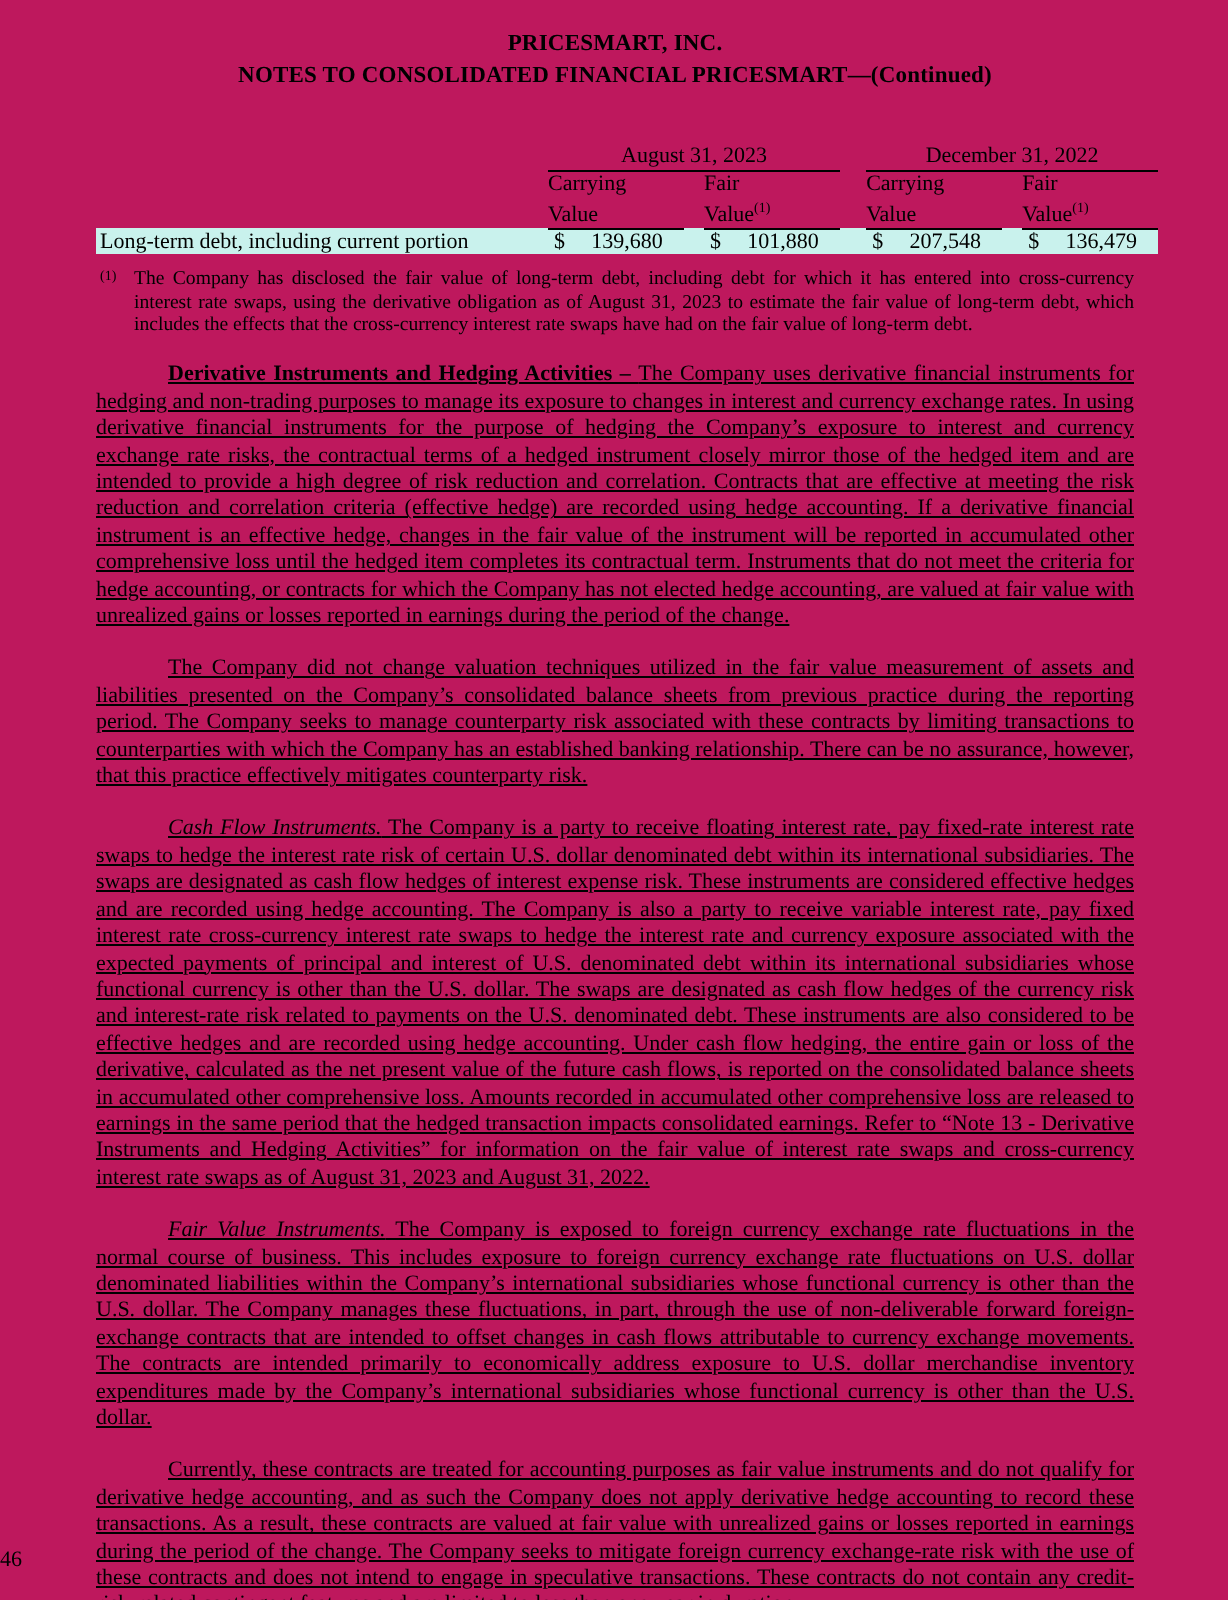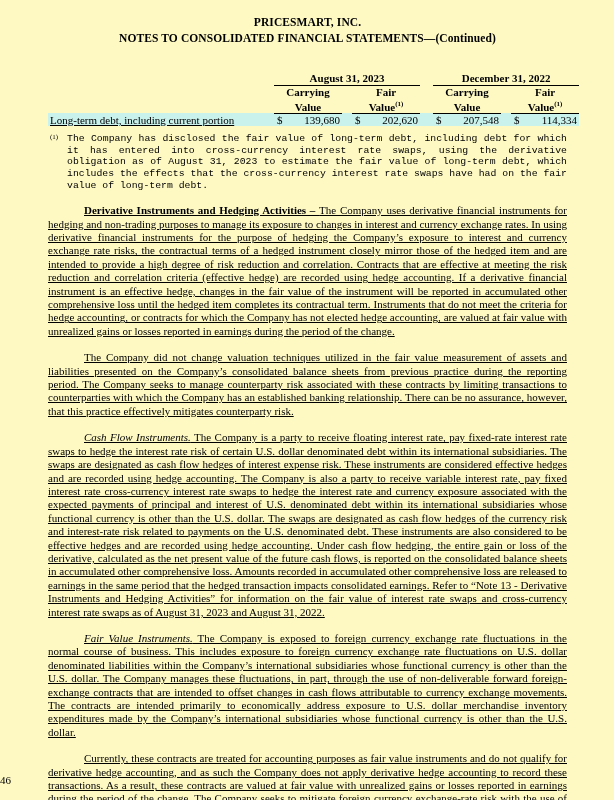--- a/index.html
+++ b/index.html
@@ -2,72 +2,72 @@
 <html style="--highlight-row: #c9f2ed; --rule: #000000;"><head>
 <meta charset="utf-8">
 <style>
   html, body { margin: 0; padding: 0; background: #ffffff; }
   .page {
     position: relative;
     width: 614px;
     height: 800px;
     box-sizing: border-box;
     padding: 14px 47px 0 48px;
-    background: #fef9c3;
+    background: #be185d;
     color: #000000;
     font-family: "Liberation Serif", "DejaVu Serif", serif;
     overflow: hidden;
   }
   .title-block { text-align: center; }
   .title-line { font-weight: bold; font-size: 11.5px; line-height: 16px; letter-spacing: 0.1px; }
 
   table.fin-table {
     width: 100%;
     border-collapse: collapse;
     margin-top: 26px;
     font-size: 11px;
     table-layout: fixed;
   }
   table.fin-table td { padding: 0; vertical-align: bottom; }
   .grp-title {
-    font-weight: bold;
+    font-weight: normal;
     text-align: center;
     border-bottom: 1px solid var(--rule, #000);
     padding-bottom: 2px;
     line-height: 13px;
   }
   .sub-hdr {
-    font-weight: bold;
-    text-align: center;
+    font-weight: normal;
+    text-align: left;
     border-bottom: 1px solid var(--rule, #000);
     padding: 3px 0 2px 0;
     line-height: 12px;
   }
   .sub-hdr sup, .fair-sup { font-size: 7px; }
   .data-row td { background: var(--highlight-row, #c9f2ed); padding: 3px 0 3px 0; line-height: 12px; }
-  .row-label { text-align: left; padding-left: 2px !important; text-decoration: underline; }
+  .row-label { text-align: left; padding-left: 2px !important; }
   .cur { text-align: left; padding-left: 3px !important; }
-  .val { text-align: right; padding-right: 2px !important; }
+  .val { text-align: center; padding-right: 2px !important; }
 
   .footnote {
     display: flex;
     margin-top: 7px;
     font-size: 9.8px;
     line-height: 11.9px;
   }
   .fn-marker {
     flex: 0 0 19px;
     font-size: 7px;
     vertical-align: top;
     position: relative;
     top: -1px;
     padding-left: 2px;
     box-sizing: border-box;
   }
-  .fn-text { flex: 1; text-align: justify; font-family: Liberation Mono, monospace; }
+  .fn-text { flex: 1; text-align: justify; }
 
   .body-para {
     font-size: 11px;
     line-height: 13.4px;
     text-align: justify;
     text-indent: 36px;
     margin: 13px 0 0 0;
     text-decoration: underline;
   }
   .body-para.first { margin-top: 12px; }
@@ -84,21 +84,21 @@
     margin-top: 32px;
   }
 </style>
 </head>
 <body>
 
 <div class="page">
 
   <div class="title-block">
     <div class="title-line">PRICESMART, INC.</div>
-    <div class="title-line">NOTES TO CONSOLIDATED FINANCIAL STATEMENTS—(Continued)</div>
+    <div class="title-line">NOTES TO CONSOLIDATED FINANCIAL PRICESMART—(Continued)</div>
   </div>
 
   <table class="fin-table">
     <colgroup>
       <col style="width:226px">
       <col style="width:13px">
         <col style="width:55px">
       <col style="width:10px">
       <col style="width:13px">
         <col style="width:55px">
@@ -137,27 +137,27 @@
         <div>Fair</div>
         <div><span>Value</span><sup>(1)</sup></div>
       </td>
     </tr>
     <tr class="data-row">
       <td class="row-label">Long-term debt, including current portion</td>
       <td class="cur">$</td>
       <td class="val">139,680</td>
       <td></td>
       <td class="cur">$</td>
-      <td class="val">202,620</td>
+      <td class="val">101,880</td>
       <td></td>
       <td class="cur">$</td>
       <td class="val">207,548</td>
       <td></td>
       <td class="cur">$</td>
-      <td class="val">114,334</td>
+      <td class="val">136,479</td>
     </tr>
   </tbody>
     </table>
 
   <div class="footnote">
     <div class="fn-marker">(1)</div>
     <div class="fn-text">The Company has disclosed the fair value of long-term debt, including debt for which it has entered into cross-currency interest rate swaps, using the derivative obligation as of August 31, 2023 to estimate the fair value of long-term debt, which includes the effects that the cross-currency interest rate swaps have had on the fair value of long-term debt.</div>
   </div>
 
   <p class="body-para first"><span class="lead-bold">Derivative Instruments and Hedging Activities – </span><span>The Company uses derivative financial instruments for hedging and non-trading purposes to manage its exposure to changes in interest and currency exchange rates. In using derivative financial instruments for the purpose of hedging the Company’s exposure to interest and currency exchange rate risks, the contractual terms of a hedged instrument closely mirror those of the hedged item and are intended to provide a high degree of risk reduction and correlation. Contracts that are effective at meeting the risk reduction and correlation criteria (effective hedge) are recorded using hedge accounting. If a derivative financial instrument is an effective hedge, changes in the fair value of the instrument will be reported in accumulated other comprehensive loss until the hedged item completes its contractual term. Instruments that do not meet the criteria for hedge accounting, or contracts for which the Company has not elected hedge accounting, are valued at fair value with unrealized gains or losses reported in earnings during the period of the change.</span></p>

